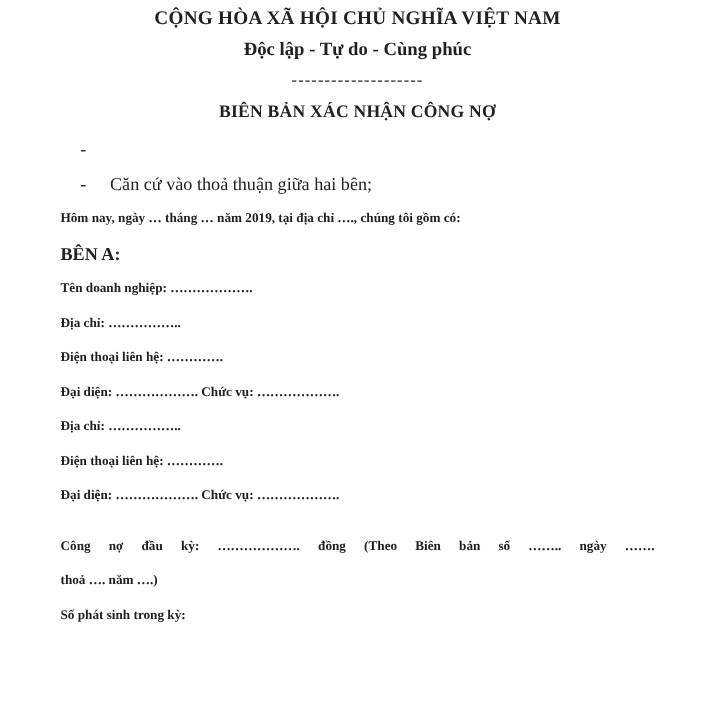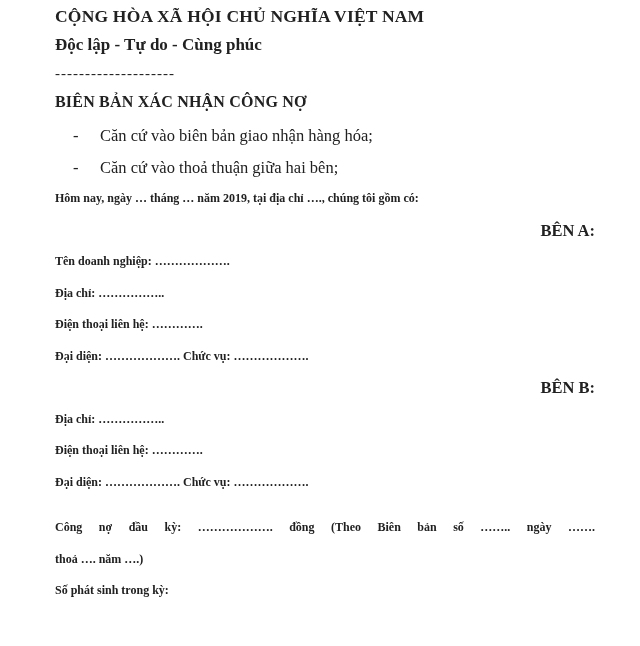--- a/index.html
+++ b/index.html
@@ -12,21 +12,21 @@
     overflow: hidden;
   }
   .page {
     box-sizing: border-box;
     width: 640px;
     height: 646px;
     padding: 2px 45px 0 55px;
     background: #ffffff;
   }
   
-  .doc-header { text-align: left; }
+  .doc-header { text-align: center; }
   .nat-title {
     font-weight: bold;
     font-size: 17.5px;
     line-height: 29px;
     margin: 0;
     letter-spacing: 0.2px;
   }
   .motto {
     font-weight: bold;
     font-size: 17px;
@@ -62,21 +62,20 @@
   .bullet .dash {
     width: 45px;
     padding-left: 18px;
     box-sizing: border-box;
   }
   .party-heading {
     font-weight: bold;
     font-size: 16.5px;
     line-height: 31.5px;
     margin: 0;
-    text-align: right;
   }
   .justified {
     text-align: justify;
     text-align-last: justify;
     white-space: normal;
     margin-top: 14px;
   }
 </style>
 </head>
 <body>
@@ -85,36 +84,34 @@
 
   <div class="doc-header">
     <p class="nat-title">CỘNG HÒA XÃ HỘI CHỦ NGHĨA VIỆT NAM</p>
     <p class="motto">Độc lập - Tự do - Cùng phúc</p>
     <p class="separator">--------------------</p>
     <p class="doc-title">BIÊN BẢN XÁC NHẬN CÔNG NỢ</p>
   </div>
 
   <div class="bullet">
     <span class="dash">-</span>
-    <span>Căn cứ vào biên bản giao nhận hàng hóa;</span>
   </div>
   <div class="bullet">
     <span class="dash">-</span>
     <span>Căn cứ vào thoả thuận giữa hai bên;</span>
   </div>
 
   <p class="line">Hôm nay, ngày … tháng … năm 2019, tại địa chỉ …., chúng tôi gồm có:</p>
 
   <p class="party-heading">BÊN A:</p>
   <p class="line">Tên doanh nghiệp: ……………….</p>
   <p class="line">Địa chỉ: ……………..</p>
   <p class="line">Điện thoại liên hệ: ………….</p>
   <p class="line">Đại diện: ………………. Chức vụ: ……………….</p>
 
-  <p class="party-heading">BÊN B:</p>
   <p class="line">Địa chỉ: ……………..</p>
   <p class="line">Điện thoại liên hệ: ………….</p>
   <p class="line">Đại diện: ………………. Chức vụ: ……………….</p>
 
   <p class="line justified">Công nợ đầu kỳ: ………………. đồng (Theo Biên bản số …….. ngày …….</p>
   <p class="line">thoả …. năm ….)</p>
   <p class="line">Số phát sinh trong kỳ:</p>
 
 </div>
 

